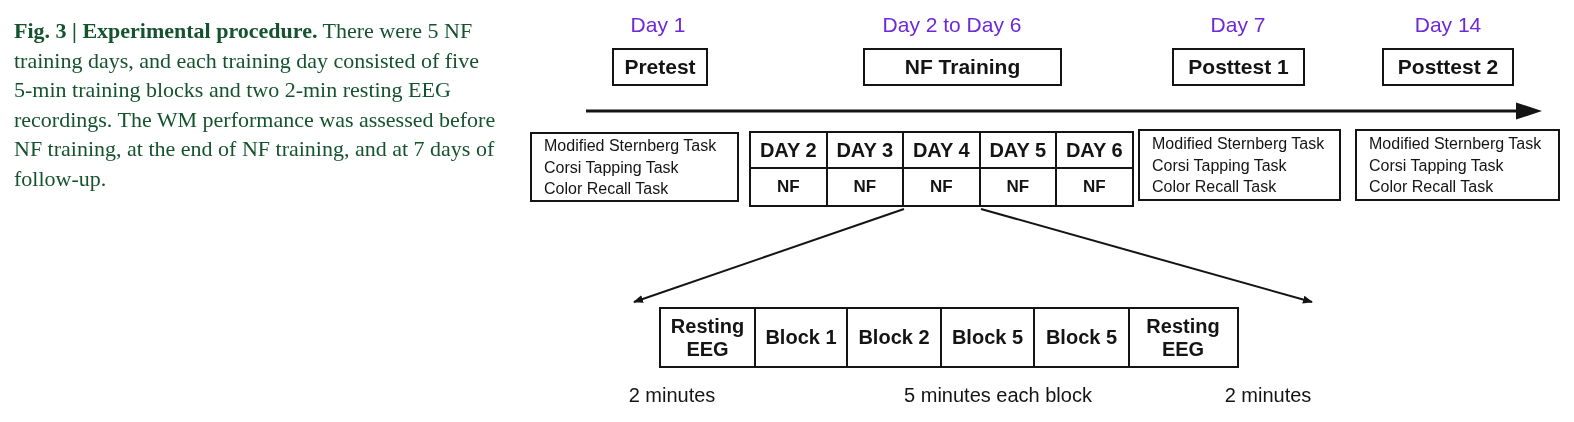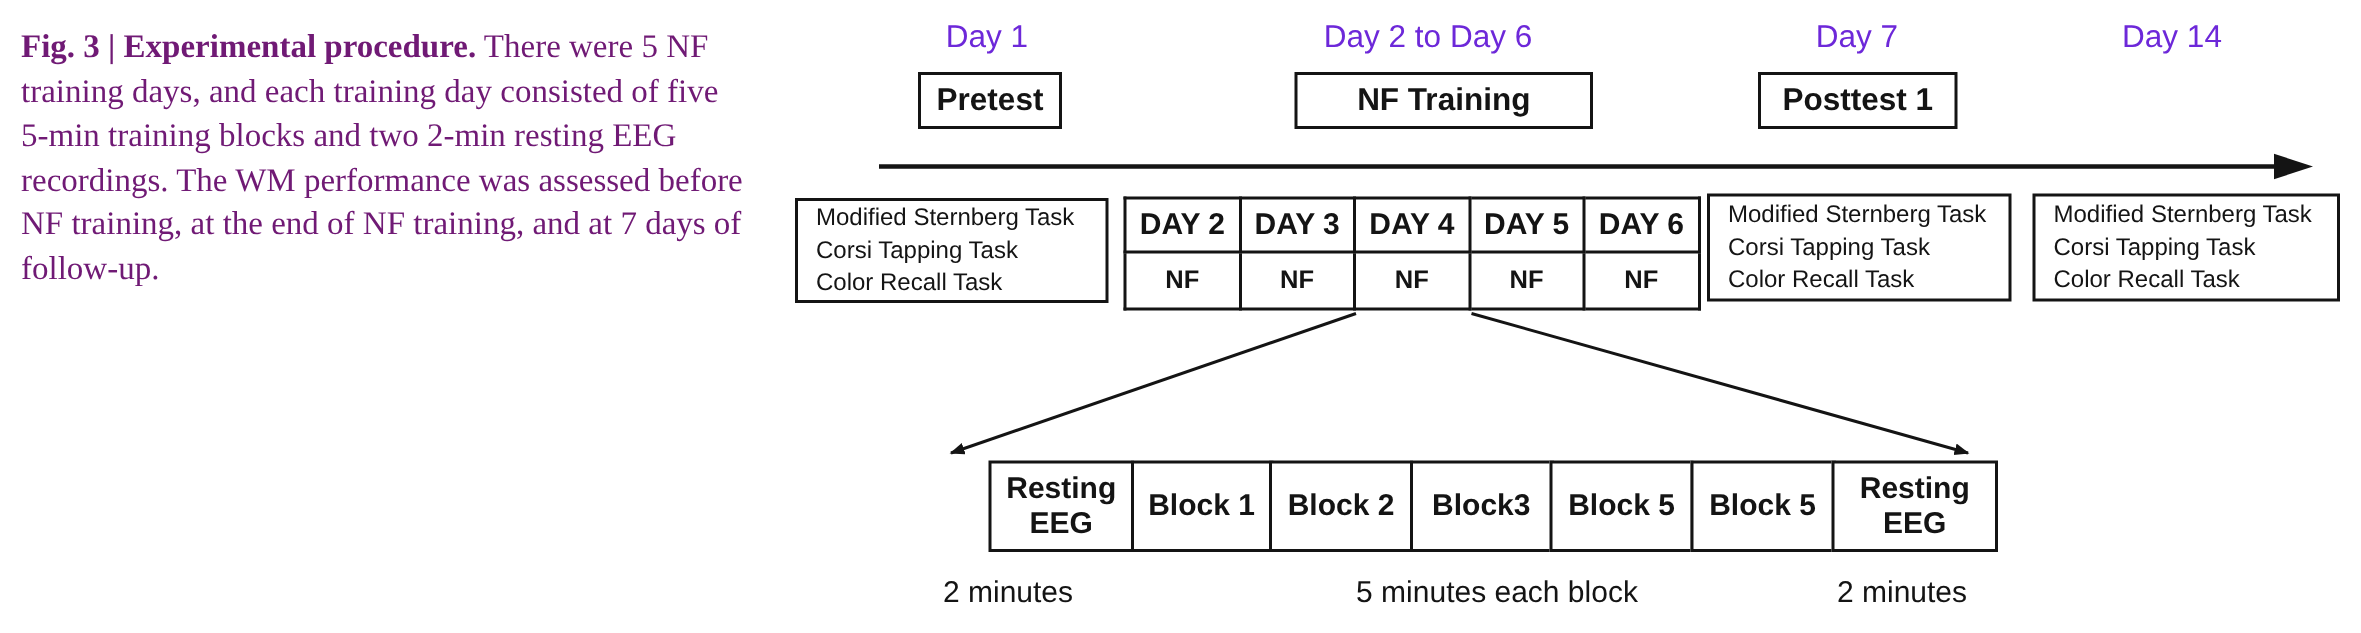--- a/index.html
+++ b/index.html
@@ -3,21 +3,21 @@
 <meta charset="utf-8">
 <style>
   html,body { margin:0; padding:0; background:#ffffff; }
   #canvas {
     position:relative; width:1574px; height:422px; background:#ffffff;
     font-family:"Liberation Sans", sans-serif; color:#141414; overflow:hidden;
   }
   
   .caption {
     position:absolute; left:14px; top:16px; width:486px;
-    font-family:"Liberation Serif", serif; font-size:22px; line-height:29.5px; color:#701a75;
+    font-family:"Liberation Serif", serif; font-size:22px; line-height:29.5px; color:#14532d;
   }
   .cap-label { font-weight:700; }
   
   .daylab {
     position:absolute; top:13px; transform:translateX(-50%);
     font-size:21px; white-space:nowrap; color:#6d28d9;
   }
   
   .pbox {
     position:absolute; top:48px; height:38px; box-sizing:border-box;
@@ -73,20 +73,23 @@
 
   <div class="pbox" style="left:612px;  width:96px;">
     <span>Pretest</span>
   </div>
   <div class="pbox" style="left:863px;  width:199px;">
     <span>NF Training</span>
   </div>
   <div class="pbox" style="left:1172px; width:133px;">
     <span>Posttest 1</span>
   </div>
+  <div class="pbox" style="left:1382px; width:132px;">
+    <span>Posttest 2</span>
+  </div>
 
   <svg class="overlay" viewBox="0 0 1574 422" xmlns="http://www.w3.org/2000/svg">
     <defs>
       <marker id="ah" markerWidth="11" markerHeight="9" refX="9" refY="4" orient="auto" markerUnits="userSpaceOnUse">
         <path d="M0,0 L10,4 L0,8 z" fill="#141414"></path>
       </marker>
     </defs>
 
     <line x1="586" y1="111" x2="1519" y2="111" stroke="#141414" stroke-width="3"></line>
     <polygon points="1542,111 1516,102.5 1516,119.5" fill="#141414"></polygon>
@@ -129,21 +132,20 @@
   <div class="taskbox" style="left:1355px; top:129px; width:205px; height:72px;">
     <div>Modified Sternberg Task</div>
     <div>Corsi Tapping Task</div>
     <div>Color Recall Task</div>
   </div>
 
   <div class="blocks">
     <div class="block" style="width:97px;">Resting EEG</div>
     <div class="block" style="width:95px;">Block 1</div>
     <div class="block" style="width:96px;">Block 2</div>
-    <div class="block" style="width:96px;">Block3</div>
     <div class="block" style="width:96px;">Block 5</div>
     <div class="block" style="width:97px;">Block 5</div>
     <div class="block" style="width:111px;">Resting EEG</div>
   </div>
 
   <div class="duration" style="left:672px;">2 minutes</div>
   <div class="duration" style="left:998px;">5 minutes each block</div>
   <div class="duration" style="left:1268px;">2 minutes</div>
 
 </div>

